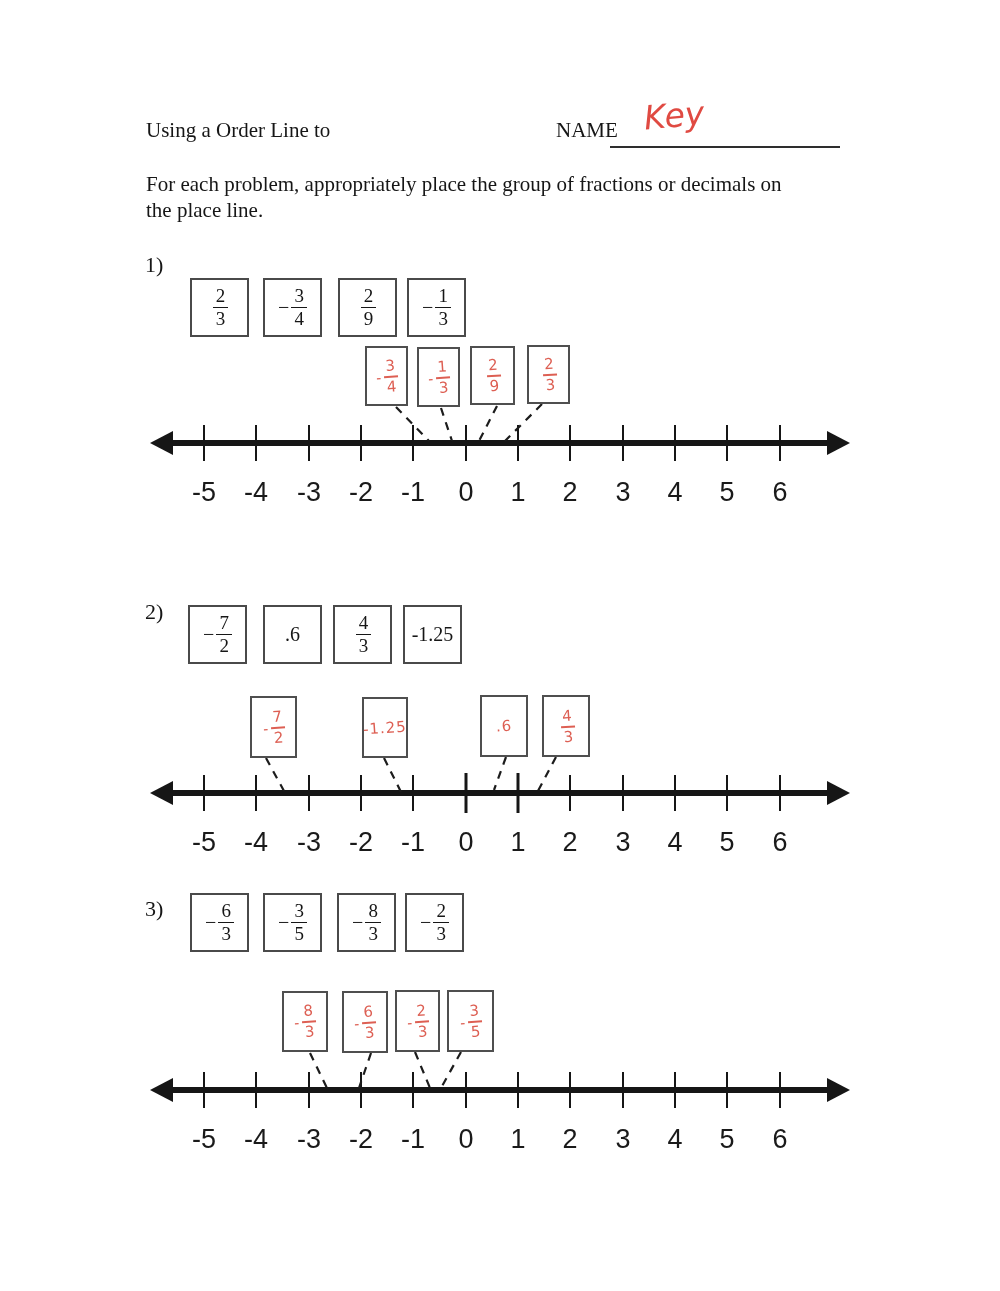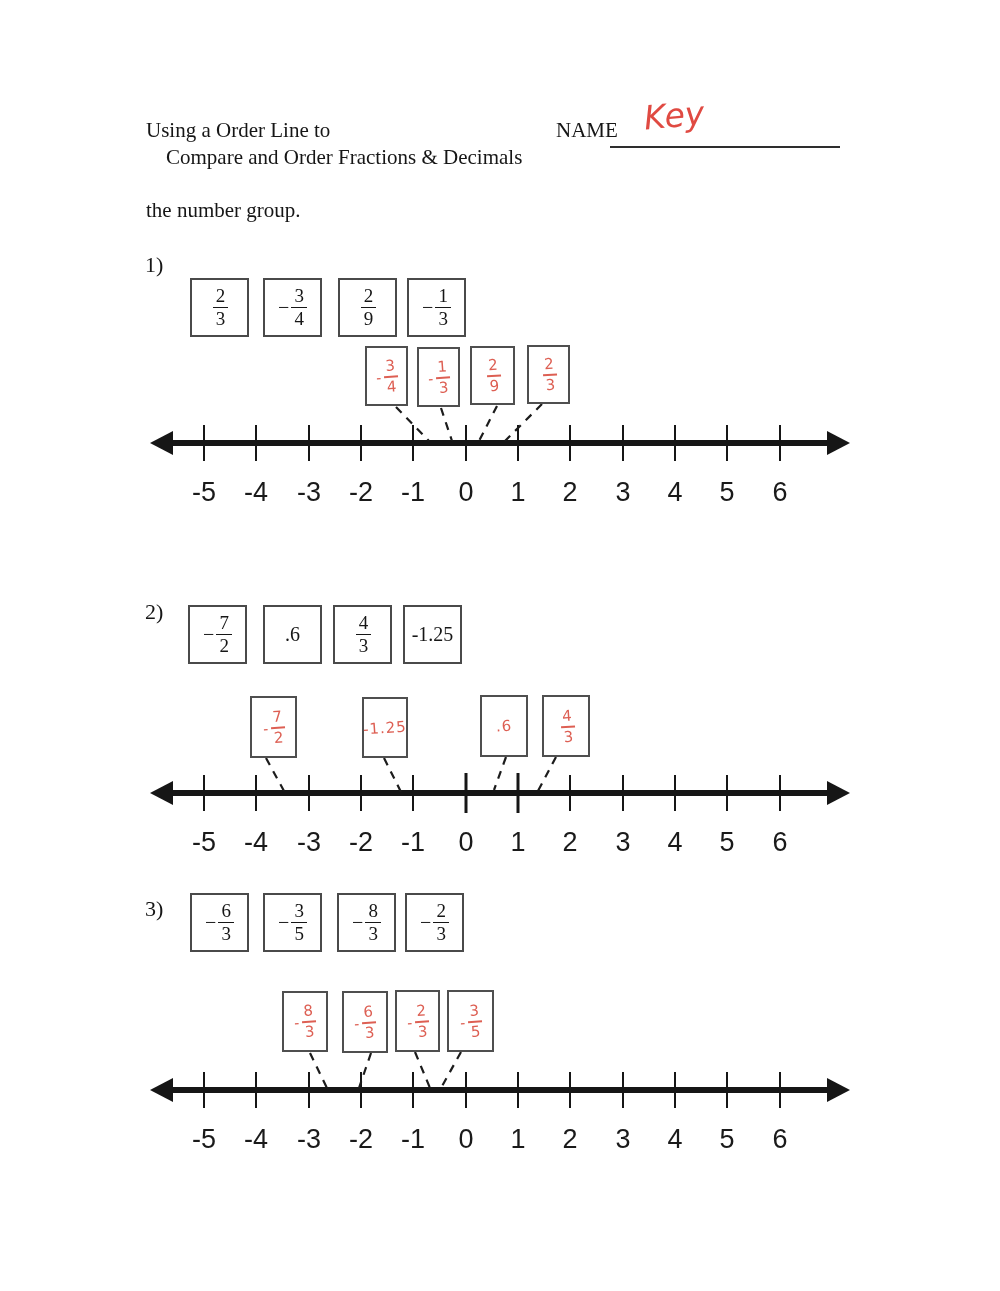--- a/index.html
+++ b/index.html
@@ -125,22 +125,22 @@
       <line x1="371" y1="1053" x2="359" y2="1088"></line>
       <line x1="415" y1="1052" x2="430" y2="1088"></line>
       <line x1="461" y1="1052" x2="441" y2="1088"></line>
     </g>
   </svg>
 
   <div class="txt" style="left:146px;top:118px">Using a Order Line to</div>
   <div class="txt" style="left:556px;top:118px">NAME</div>
   <div class="name-underline" style="left:610px;top:122px;width:230px;height:24px"></div>
   <div class="hw-name" style="left:644px;top:96px">Key</div>
-  <div class="txt" style="left:166px;top:145px">Compare and Order Fractions &amp; Decimals</div>
-  <div class="txt" style="left:146px;top:198px">the number group.</div>
+  <div class="txt" style="left:146px;top:172px">For each problem, appropriately place the group of fractions or decimals on</div>
+  <div class="txt" style="left:146px;top:198px">the place line.</div>
 
   <div class="prob-label" style="left:145px;top:252px">1)</div>
 
   <div class="tile" style="left:190px;top:278px">
     <span class="sign"></span>
     <span class="frac">
         <span class="num">2</span>
         <span class="den">3</span>
       </span>
   </div>

